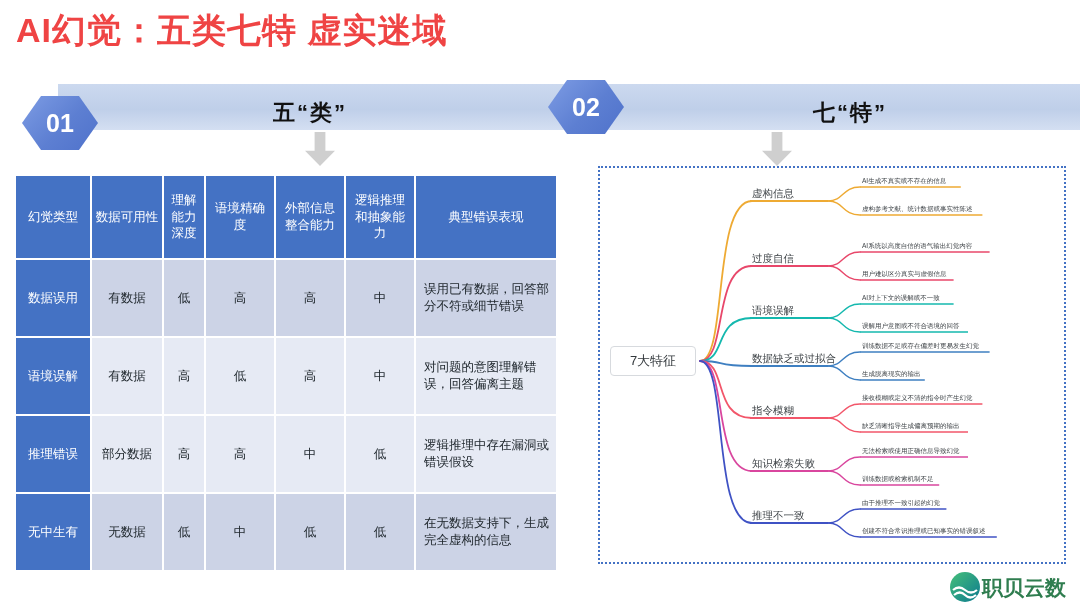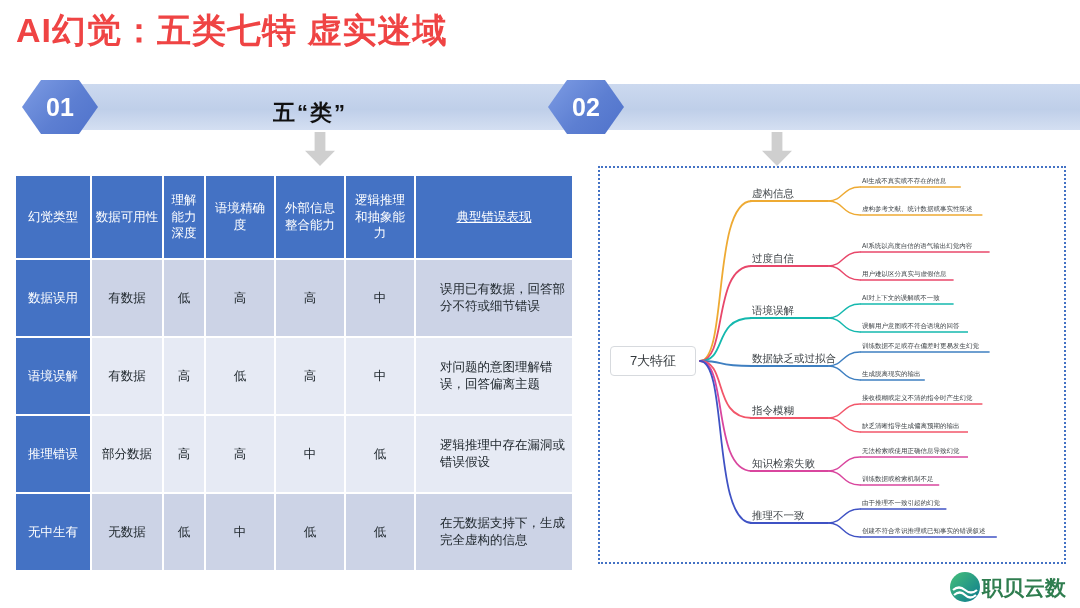--- a/index.html
+++ b/index.html
@@ -26,21 +26,21 @@
   .band-1 { left: 58px; width: 510px; }
   .band-2 { left: 600px; width: 480px; }
 
   .hex {
     position: absolute; top: -4px; width: 76px; height: 54px;
     background: linear-gradient(135deg,#7d9ce4 0%,#5d7fd2 55%,#4f72cb 100%);
     clip-path: polygon(25% 0%, 75% 0%, 100% 50%, 75% 100%, 25% 100%, 0% 50%);
     display: flex; align-items: center; justify-content: center;
     color: #ffffff; font-size: 25px; font-weight: bold;
   }
-  .hex-1 { left: 22px; }
+  .hex-1 { left: 22px; margin-top: 16px; }
   .hex-2 { left: 548px; }
 
   .band-label {
     position: absolute; top: 0; height: 58px;
     display: flex; align-items: center; justify-content: center;
     font-size: 22px; font-weight: bold; color: #111; letter-spacing: 2px;
   }
   .band-label-1 { left: 110px; width: 400px; }
   .band-label-2 { left: 640px; width: 420px; }
 
@@ -60,24 +60,24 @@
   }
   .tbl thead th {
     background: #4472c4; color: #ffffff; font-weight: normal;
     height: 82px; font-size: 12.5px;
   }
   .tbl td.rowhead {
     background: #4472c4; color: #ffffff; width: 74px;
   }
   .tbl tr.odd td.cell { background: #ccd3e6; }
   .tbl tr.even td.cell { background: #e6eaf4; }
-  .tbl td.desc { text-align: left; padding-left: 24px; }
+  .tbl td.desc { text-align: left; padding-left: 8px; }
   .w-type { width: 74px; } .w-avail { width: 70px; }
   .w-small { width: 40px; } .w-mid { width: 68px; }
-  .w-desc { width: 156px; text-decoration: underline; }
+  .w-desc { width: 140px; }
   .tbl tbody tr { height: 76px; }
 
   
   .mm-panel {
     position: absolute; left: 598px; top: 166px; width: 468px; height: 398px;
     border: 2px dotted #4472c4; background: #ffffff;
   }
   .mm-svg { position: absolute; left: 0; top: 0; }
   .mm-label {
     position: absolute; color: #3f4448; white-space: nowrap;
@@ -103,20 +103,21 @@
 <body>
 
 <div class="title">AI幻觉：五类七特 虚实迷域</div>
 
 <div class="bar-row">
   <div class="band band-1"></div>
   <div class="band band-2"></div>
   <div class="hex hex-1">01</div>
   <div class="hex hex-2">02</div>
   <div class="band-label band-label-1">五“类”</div>
+  <div class="band-label band-label-2">七“特”</div>
 </div>
 <div class="arrow arrow-1"></div>
 <div class="arrow arrow-2"></div>
 
 <table class="tbl">
   <thead>
     <tr>
       <th class="w-type">幻觉类型</th>
       <th class="w-avail">数据可用性</th>
       <th class="w-small">理解能力深度</th>

